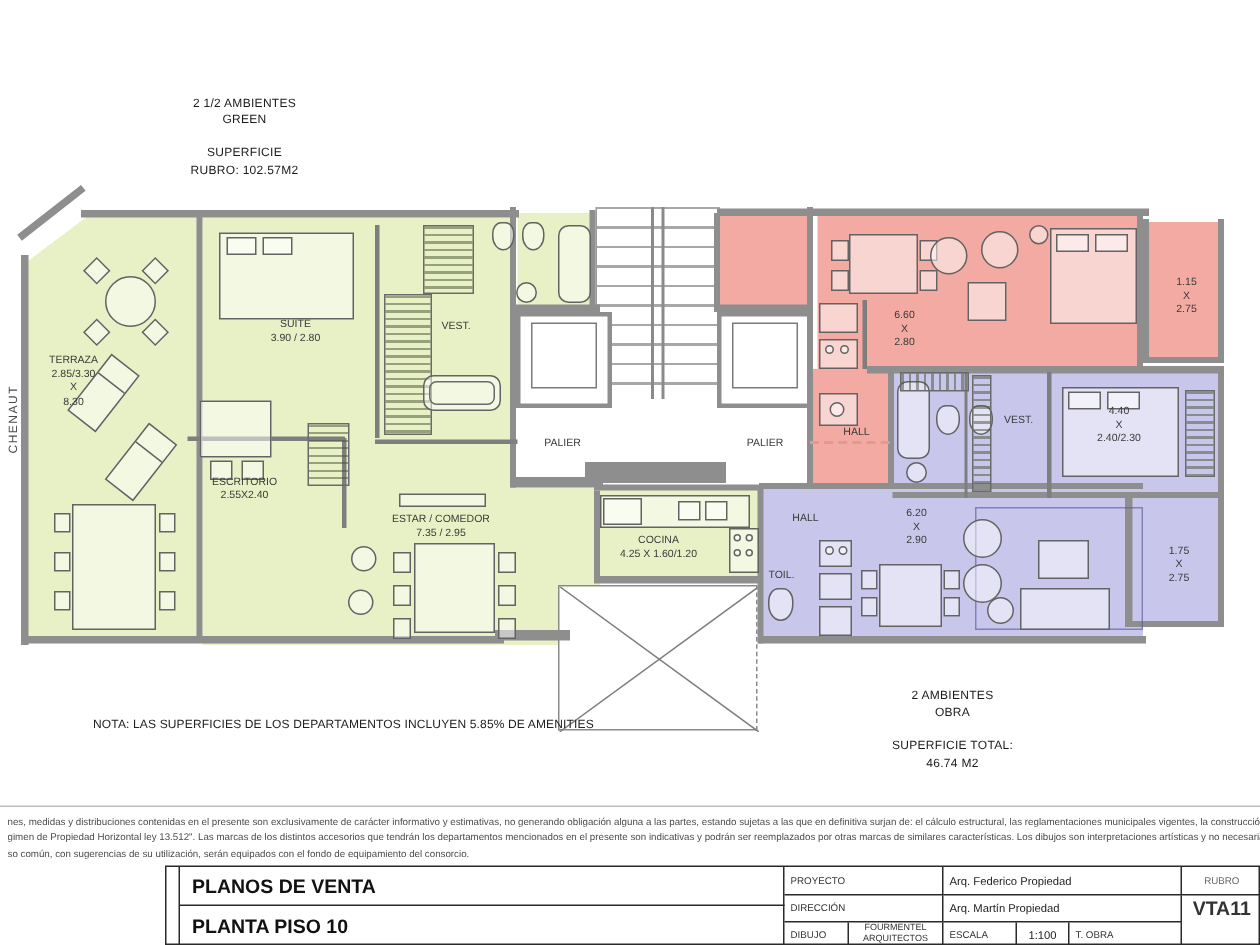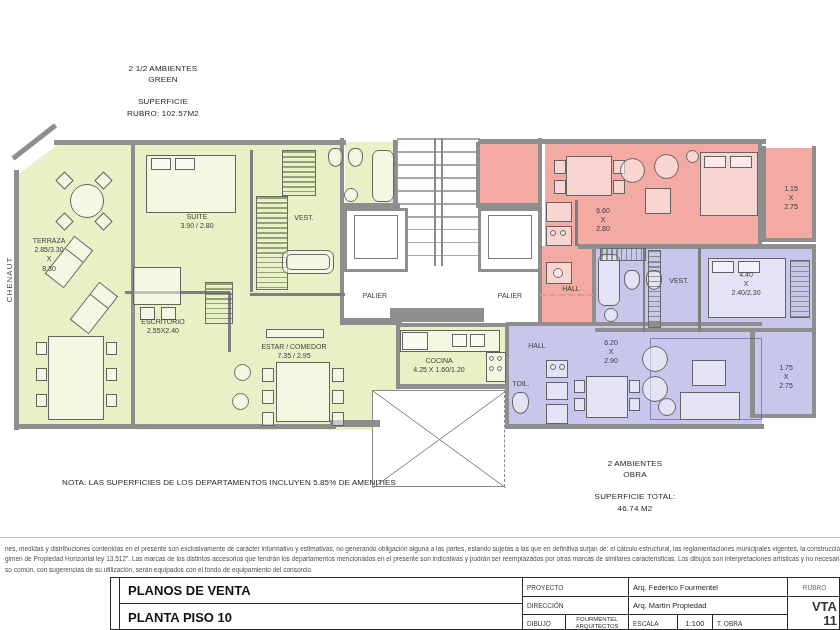--- a/index.html
+++ b/index.html
@@ -29,21 +29,21 @@
   .note{position:absolute;font-size:8px;color:#222;letter-spacing:.1px;}
   .street{position:absolute;font-size:8px;color:#4a4a4a;letter-spacing:1px;transform:rotate(-90deg);}
   .sep{position:absolute;background:#bfbfbf;}
   .disc{position:absolute;font-size:6.5px;line-height:1.6;color:#4c4c4c;white-space:nowrap;overflow:hidden;}
   .disc div{white-space:nowrap;}
   .tb{position:absolute;border:1.5px solid #2a2a2a;box-sizing:border-box;background:#fff;}
   .cell{position:absolute;box-sizing:border-box;border-right:1px solid #2a2a2a;border-bottom:1px solid #2a2a2a;
         font-size:6.5px;color:#333;padding:2px 4px;overflow:hidden;}
   .cell.val{font-size:7.5px;color:#222;}
   .big{font-size:13px;font-weight:bold;color:#111;display:flex;align-items:center;}
-  .vta{display:flex;flex-direction:column;align-items:flex-end;justify-content:center;font-size:13px;font-weight:bold;line-height:1.1;}
+  .vta{display:flex;flex-direction:row;align-items:flex-start;justify-content:center;font-size:13px;font-weight:bold;line-height:1.1;}
   .dashline{position:absolute;border-top:2px dashed #df9b93;}
 </style>
 </head>
 <body>
 
 <div class="canvas">
 
   <div class="fill" style="left:16px;top:143px;width:119px;height:285px;background:var(--c-green,#e7f1c5);clip-path:polygon(0 33px,44px 0,100% 0,100% 100%,0 100%);"></div>
   <div class="fill" style="left:135px;top:145px;width:265px;height:285px;background:var(--c-green,#e7f1c5);"></div>
   <div class="fill" style="left:398px;top:325px;width:110px;height:62px;background:var(--c-green,#e7f1c5);"></div>
@@ -322,21 +322,21 @@
         <span>PLANOS DE VENTA</span>
       </div>
     <div class="cell big" style="left:9px;top:26px;width:403px;height:27px;padding-left:8px;border-bottom:none;">
         <span>PLANTA PISO 10</span>
       </div>
 
     <div class="cell" style="left:412px;top:0;width:106px;height:19px;display:flex;align-items:center;">
         <span>PROYECTO</span>
       </div>
     <div class="cell val" style="left:518px;top:0;width:159px;height:19px;display:flex;align-items:center;">
-        <span>Arq. Federico Fourmentel</span>
+        <span>Arq. Federico Propiedad</span>
       </div>
     <div class="cell" style="left:677px;top:0;width:53px;height:19px;display:flex;align-items:center;justify-content:center;border-right:none;color:#666;">
         <span>RUBRO</span>
       </div>
 
     <div class="cell" style="left:412px;top:19px;width:106px;height:18px;display:flex;align-items:center;">
         <span>DIRECCIÓN</span>
       </div>
     <div class="cell val" style="left:518px;top:19px;width:159px;height:18px;display:flex;align-items:center;">
         <span>Arq. Martín Propiedad</span>

